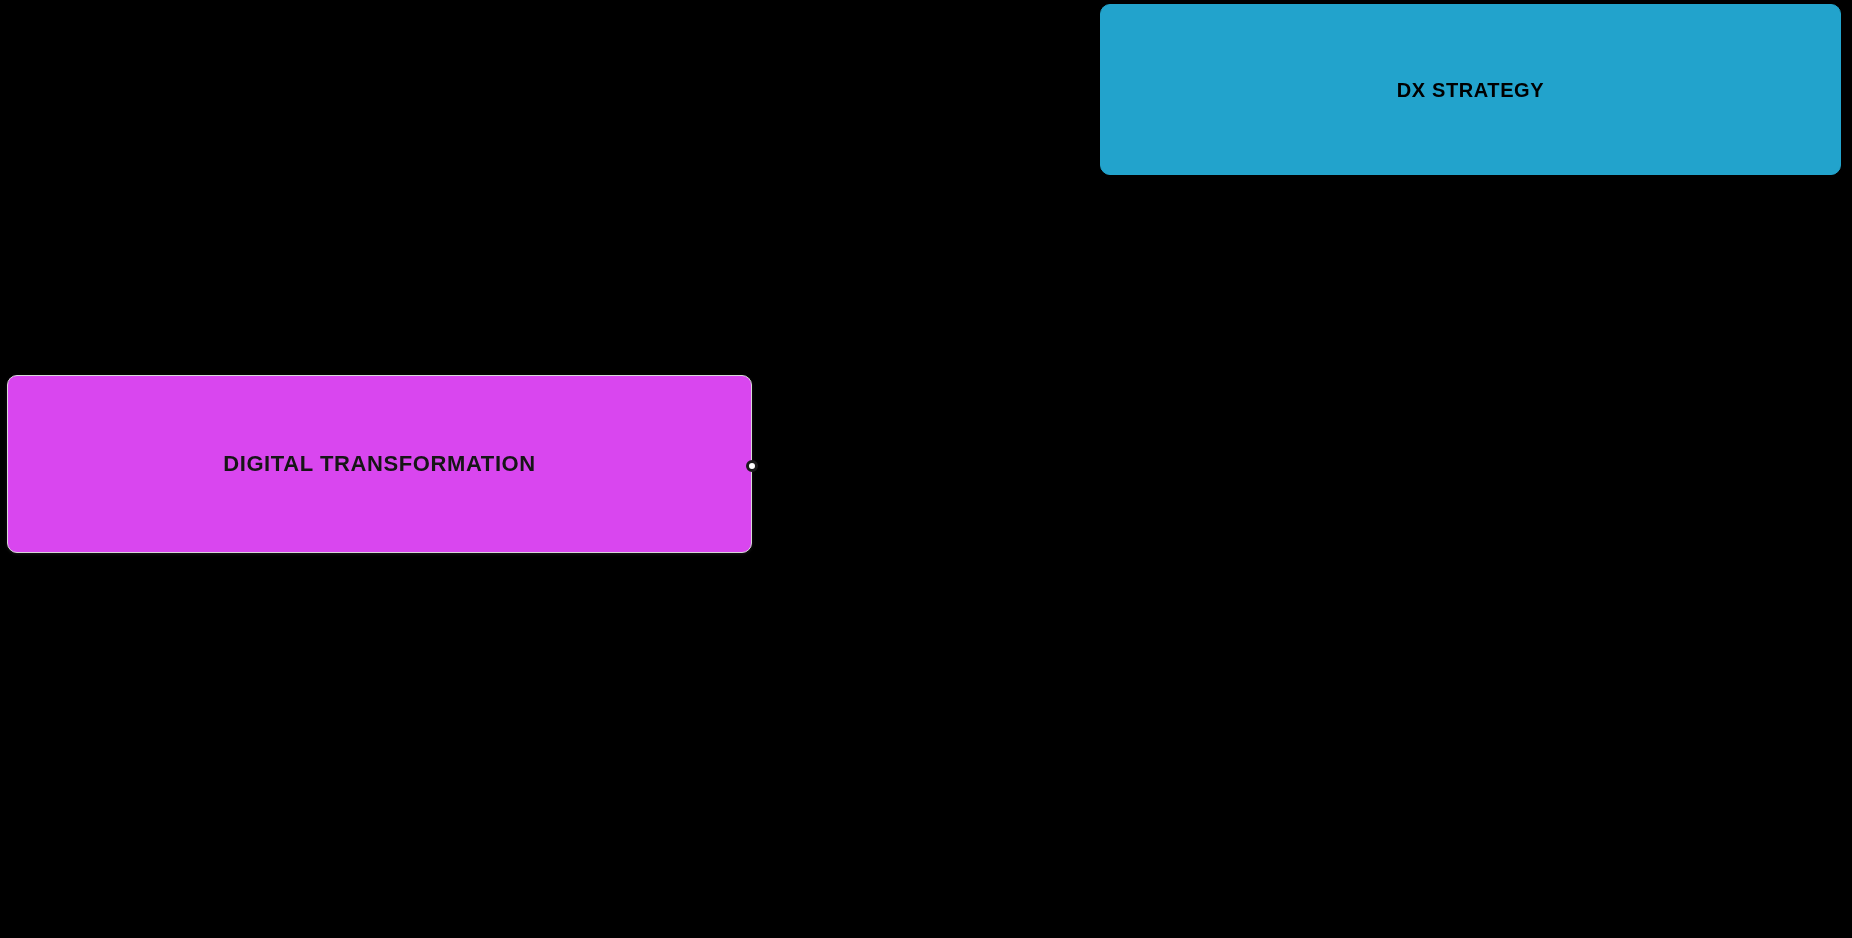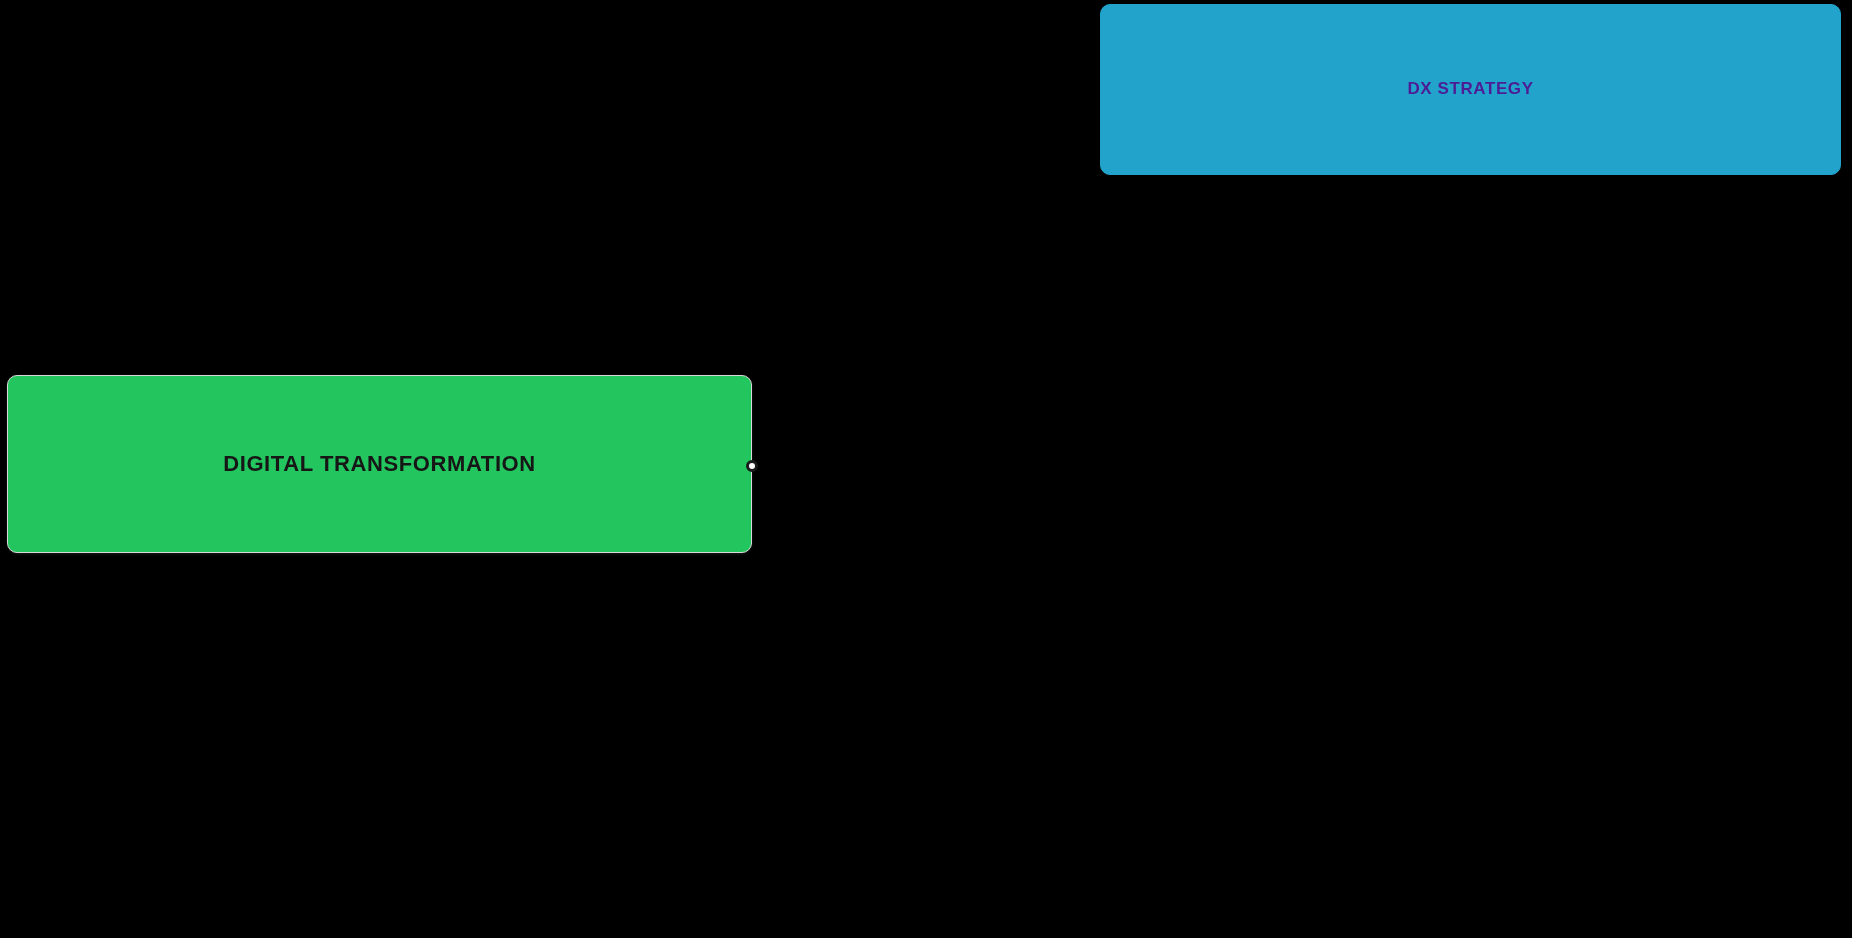--- a/index.html
+++ b/index.html
@@ -31,37 +31,37 @@
   .node-label {
     font-weight: 700;
     letter-spacing: 0.6px;
     line-height: 1.2;
     white-space: nowrap;
     font-stretch: condensed;
   }
 
   
   .node.root {
-    background: #22c55e;
+    background: #d946ef;
     border: 1px solid #d8d8d8;
     box-shadow: 0 1px 3px rgba(255,255,255,0.10);
   }
   .node.root .node-label {
     color: #161616;
     font-size: 22px;
   }
 
   
   .node.branch {
     background: #22a3cc;
     border: 1px solid #22a3cc;
   }
   .node.branch .node-label {
-    color: #4c1d95;
-    font-size: 17px;
+    color: #000000;
+    font-size: 20px;
   }
 
   
   .handle {
     position: absolute;
     width: 12px;
     height: 12px;
     border-radius: 50%;
     background: #ffffff;
     border: 3px solid #1a1a1a;

